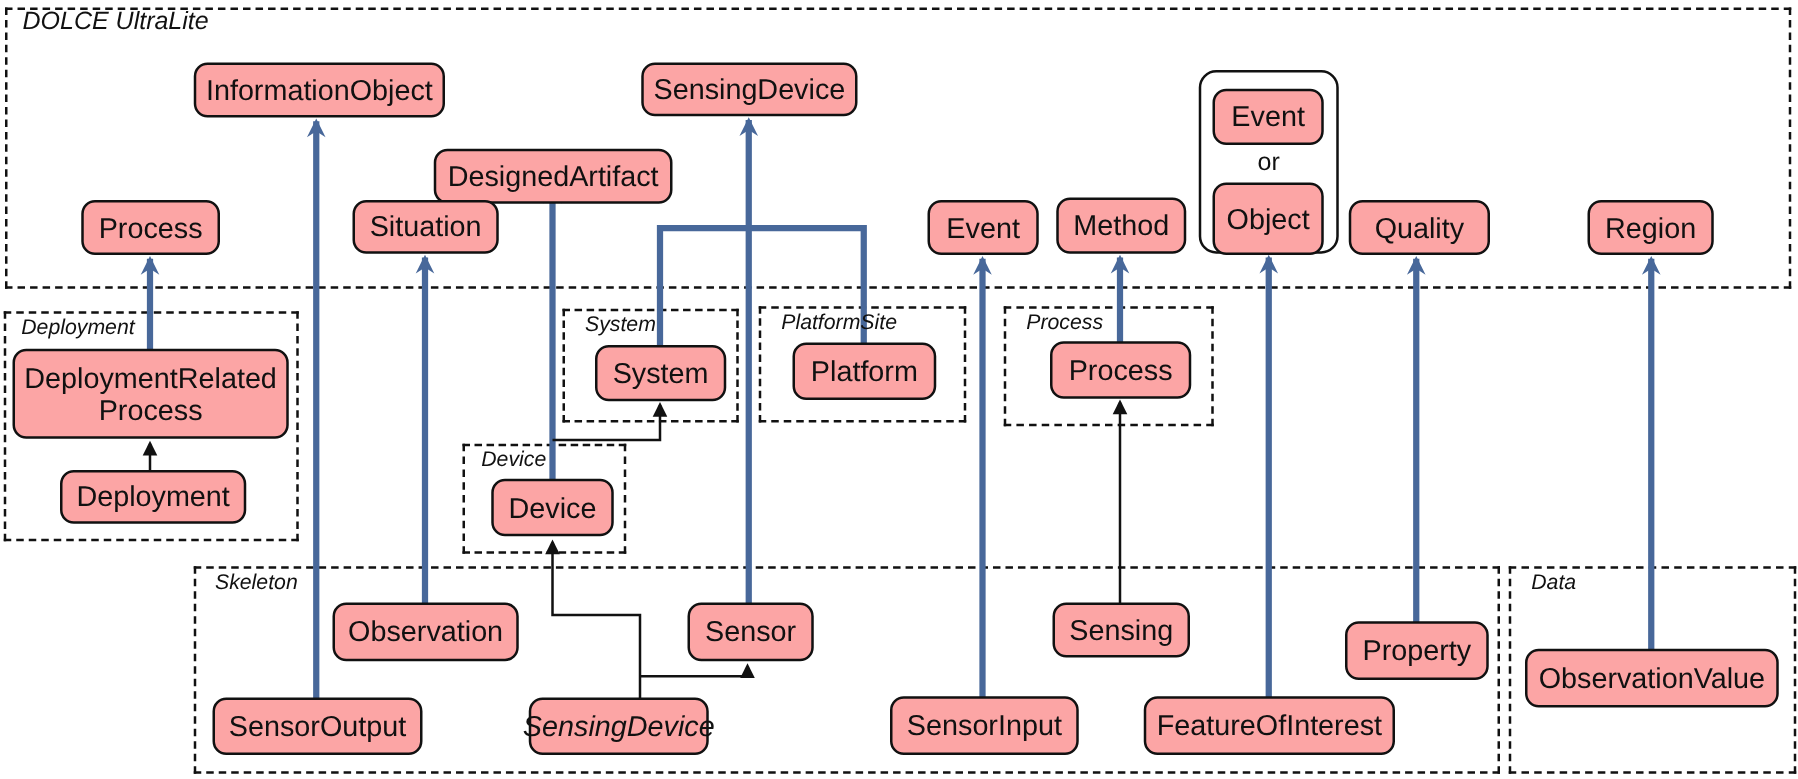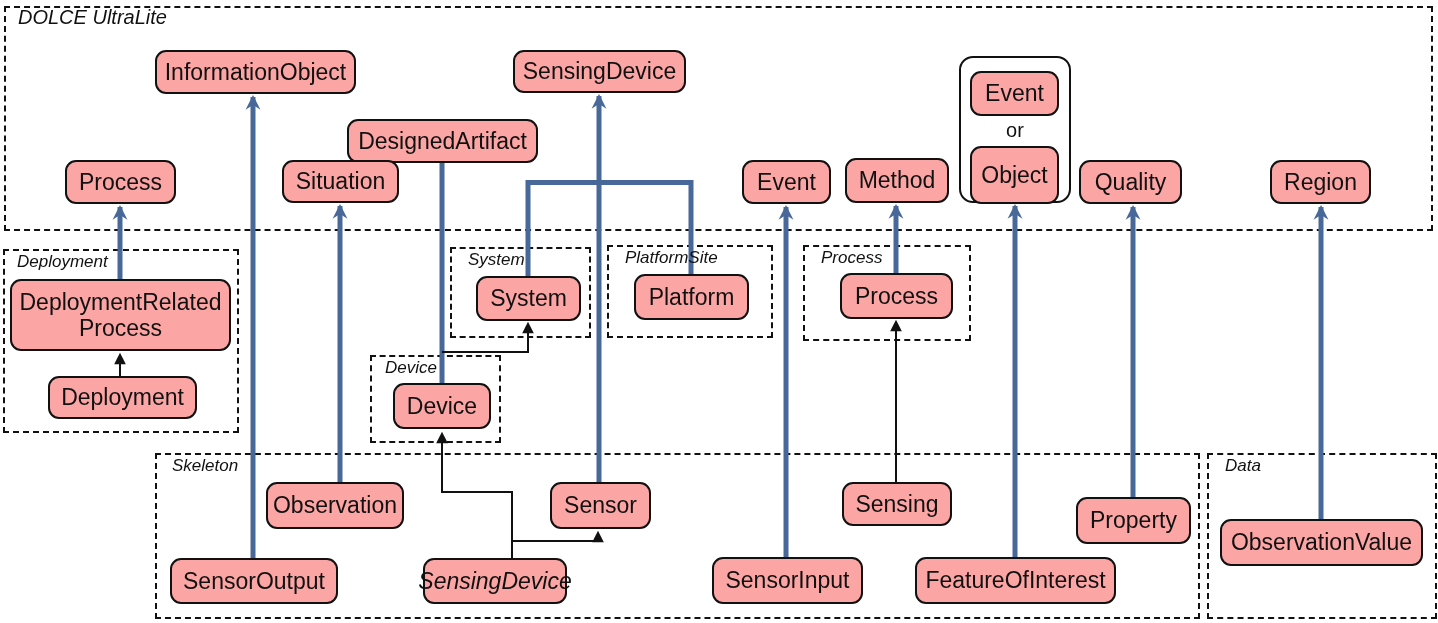--- a/index.html
+++ b/index.html
@@ -83,33 +83,33 @@
   <div class="node" style="left:282px;top:160px;width:117px;height:43px;">Situation</div>
   <div class="node" style="left:742px;top:160px;width:89px;height:44px;">Event</div>
   <div class="node" style="left:845px;top:158px;width:104px;height:45px;">Method</div>
 
   <div class="group" style="left:959px;top:56px;width:112px;height:147px;">
     <div class="node" style="left:9px;top:13px;width:89px;height:45px;">Event</div>
     <span class="or-label">or</span>
     <div class="node" style="left:9px;top:88px;width:89px;height:58px;">Object</div>
   </div>
 
-  <div class="node" style="left:1079px;top:160px;width:103px;height:44px;">Quality</div>
+  <div class="node" style="left:1079px;top:160px;width:113px;height:44px;">Quality</div>
   <div class="node" style="left:1270px;top:160px;width:101px;height:44px;">Region</div>
 
   <div class="node" style="left:10px;top:279px;width:221px;height:72px;">DeploymentRelated
 Process</div>
   <div class="node" style="left:48px;top:376px;width:149px;height:43px;">Deployment</div>
 
   <div class="node" style="left:476px;top:276px;width:105px;height:45px;">System</div>
   <div class="node" style="left:634px;top:274px;width:115px;height:46px;">Platform</div>
   <div class="node" style="left:840px;top:273px;width:113px;height:46px;">Process</div>
   <div class="node" style="left:393px;top:383px;width:98px;height:46px;">Device</div>
 
-  <div class="node" style="left:266px;top:482px;width:138px;height:47px;border-radius:11px;">Observation</div>
+  <div class="node" style="left:266px;top:482px;width:149px;height:47px;border-radius:11px;">Observation</div>
   <div class="node" style="left:170px;top:558px;width:168px;height:46px;">SensorOutput</div>
   <div class="node" style="left:550px;top:482px;width:101px;height:47px;">Sensor</div>
   <div class="node" style="left:423px;top:558px;width:144px;height:46px;font-style:italic;">SensingDevice</div>
   <div class="node" style="left:712px;top:557px;width:151px;height:47px;">SensorInput</div>
   <div class="node" style="left:842px;top:482px;width:110px;height:44px;">Sensing</div>
   <div class="node" style="left:915px;top:557px;width:201px;height:47px;">FeatureOfInterest</div>
   <div class="node" style="left:1076px;top:497px;width:115px;height:47px;">Property</div>
 
   <div class="node" style="left:1220px;top:519px;width:203px;height:47px;">ObservationValue</div>
 

